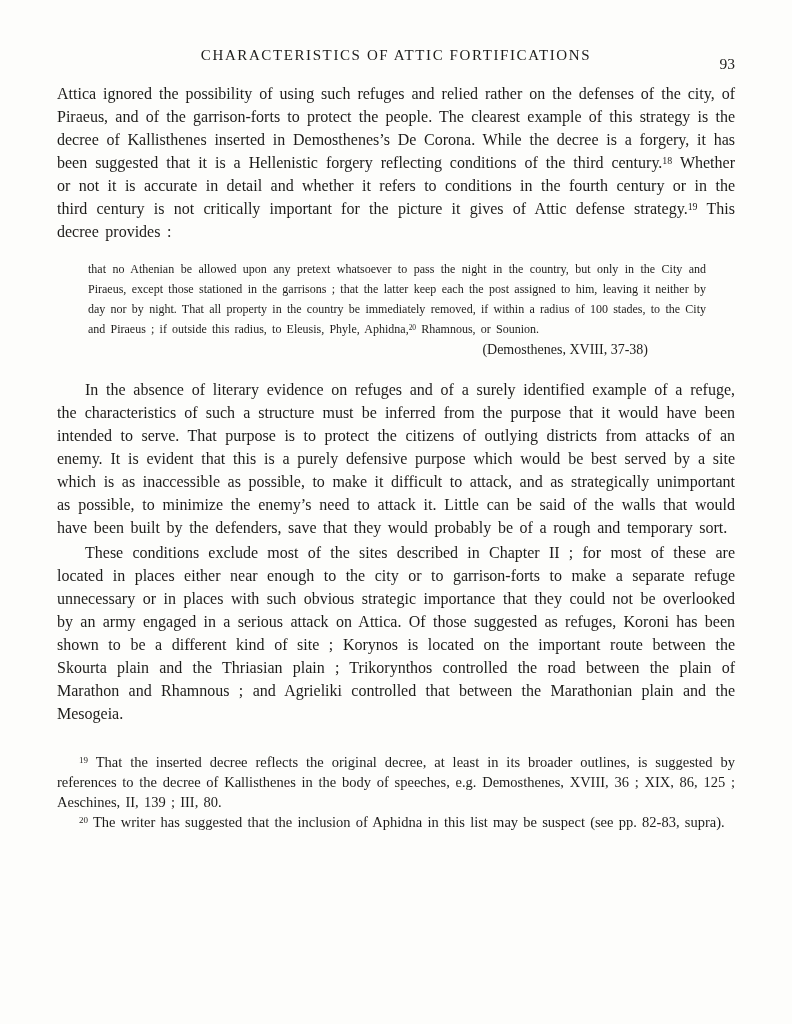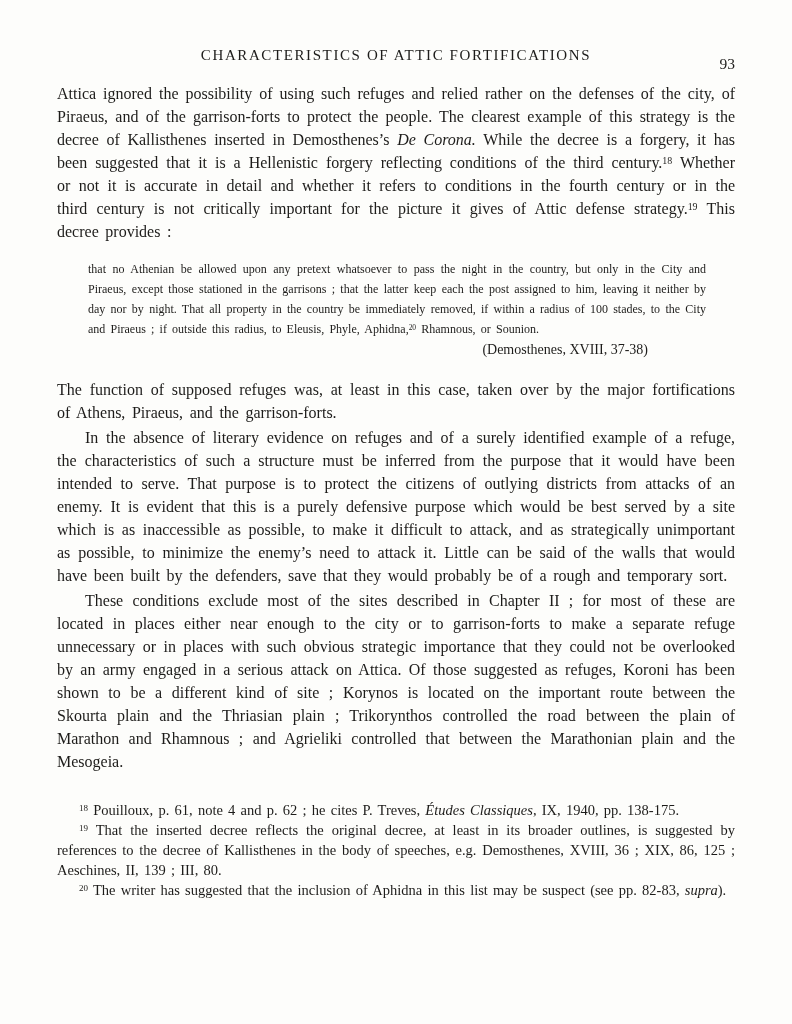--- a/index.html
+++ b/index.html
@@ -58,21 +58,21 @@
     padding-right: 58px;
   }
   .footnotes { margin-top: 27px; }
   .footnote {
     font-size: 14.5px;
     line-height: 20px;
     text-align: justify;
     word-spacing: 1.6px;
     text-indent: 22px;
   }
-  .it { font-style: italic; }
+  .it { }
   sup.fnref {
     font-size: 62%;
     line-height: 0;
     vertical-align: baseline;
     position: relative;
     top: -0.45em;
   }
 </style>
 </head>
 <body>
@@ -84,25 +84,23 @@
     <span class="head-page">93</span>
   </header>
 
   <p class="body-par"><span>Attica ignored the possibility of using such refuges and relied rather on the defenses of the city, of Piraeus, and of the garrison-forts to protect the people.  The clearest example of this strategy is the decree of Kallisthenes inserted in Demosthenes’s </span><span class="it">De Corona.</span><span>  While the decree is a forgery, it has been suggested that it is a Hellenistic forgery reflecting conditions of the third century.</span><sup class="fnref">18</sup><span>  Whether or not it is accurate in detail and whether it refers to conditions in the fourth century or in the third century is not critically important for the picture it gives of Attic defense strategy.</span><sup class="fnref">19</sup><span>  This decree provides :</span></p>
 
   <blockquote class="quote">
     <p class="quote-text"><span>that no Athenian be allowed upon any pretext whatsoever to pass the night in the country, but only in the City and Piraeus, except those stationed in the garrisons ; that the latter keep each the post assigned to him, leaving it neither by day nor by night.  That all property in the country be immediately removed, if within a radius of 100 stades, to the City and Piraeus ; if outside this radius, to Eleusis, Phyle, Aphidna,</span><sup class="fnref">20</sup><span> Rhamnous, or Sounion.</span></p>
     <p class="quote-attr">(Demosthenes, XVIII, 37-38)</p>
   </blockquote>
 
-  <p class="body-par">The function of supposed refuges was, at least in this case, taken over by the major fortifications of Athens, Piraeus, and the garrison-forts.</p>
 
   <p class="body-par indent">In the absence of literary evidence on refuges and of a surely identified example of a refuge, the characteristics of such a structure must be inferred from the purpose that it would have been intended to serve.  That purpose is to protect the citizens of outlying districts from attacks of an enemy.  It is evident that this is a purely defensive purpose which would be best served by a site which is as inaccessible as possible, to make it difficult to attack, and as strategically unimportant as possible, to minimize the enemy’s need to attack it.  Little can be said of the walls that would have been built by the defenders, save that they would probably be of a rough and temporary sort.</p>
 
   <p class="body-par indent">These conditions exclude most of the sites described in Chapter II ; for most of these are located in places either near enough to the city or to garrison-forts to make a separate refuge unnecessary or in places with such obvious strategic importance that they could not be overlooked by an army engaged in a serious attack on Attica.  Of those suggested as refuges, Koroni has been shown to be a different kind of site ; Korynos is located on the important route between the Skourta plain and the Thriasian plain ; Trikorynthos controlled the road between the plain of Marathon and Rhamnous ; and Agrieliki controlled that between the Marathonian plain and the Mesogeia.</p>
 
   <footer class="footnotes">
-    <p class="footnote"><sup class="fnref">18</sup><span> Pouilloux, p. 61, note 4 and p. 62 ; he cites P. Treves, </span><span class="it">Études Classiques</span><span>, IX, 1940, pp. 138-175.</span></p>
     <p class="footnote"><sup class="fnref">19</sup><span> That the inserted decree reflects the original decree, at least in its broader outlines, is suggested by references to the decree of Kallisthenes in the body of speeches, e.g. Demosthenes, XVIII, 36 ; XIX, 86, 125 ; Aeschines, II, 139 ; III, 80.</span></p>
     <p class="footnote"><sup class="fnref">20</sup><span> The writer has suggested that the inclusion of Aphidna in this list may be suspect (see pp. 82-83, </span><span class="it">supra</span><span>).</span></p>
   </footer>
 
 </div>
 
 </body></html>

